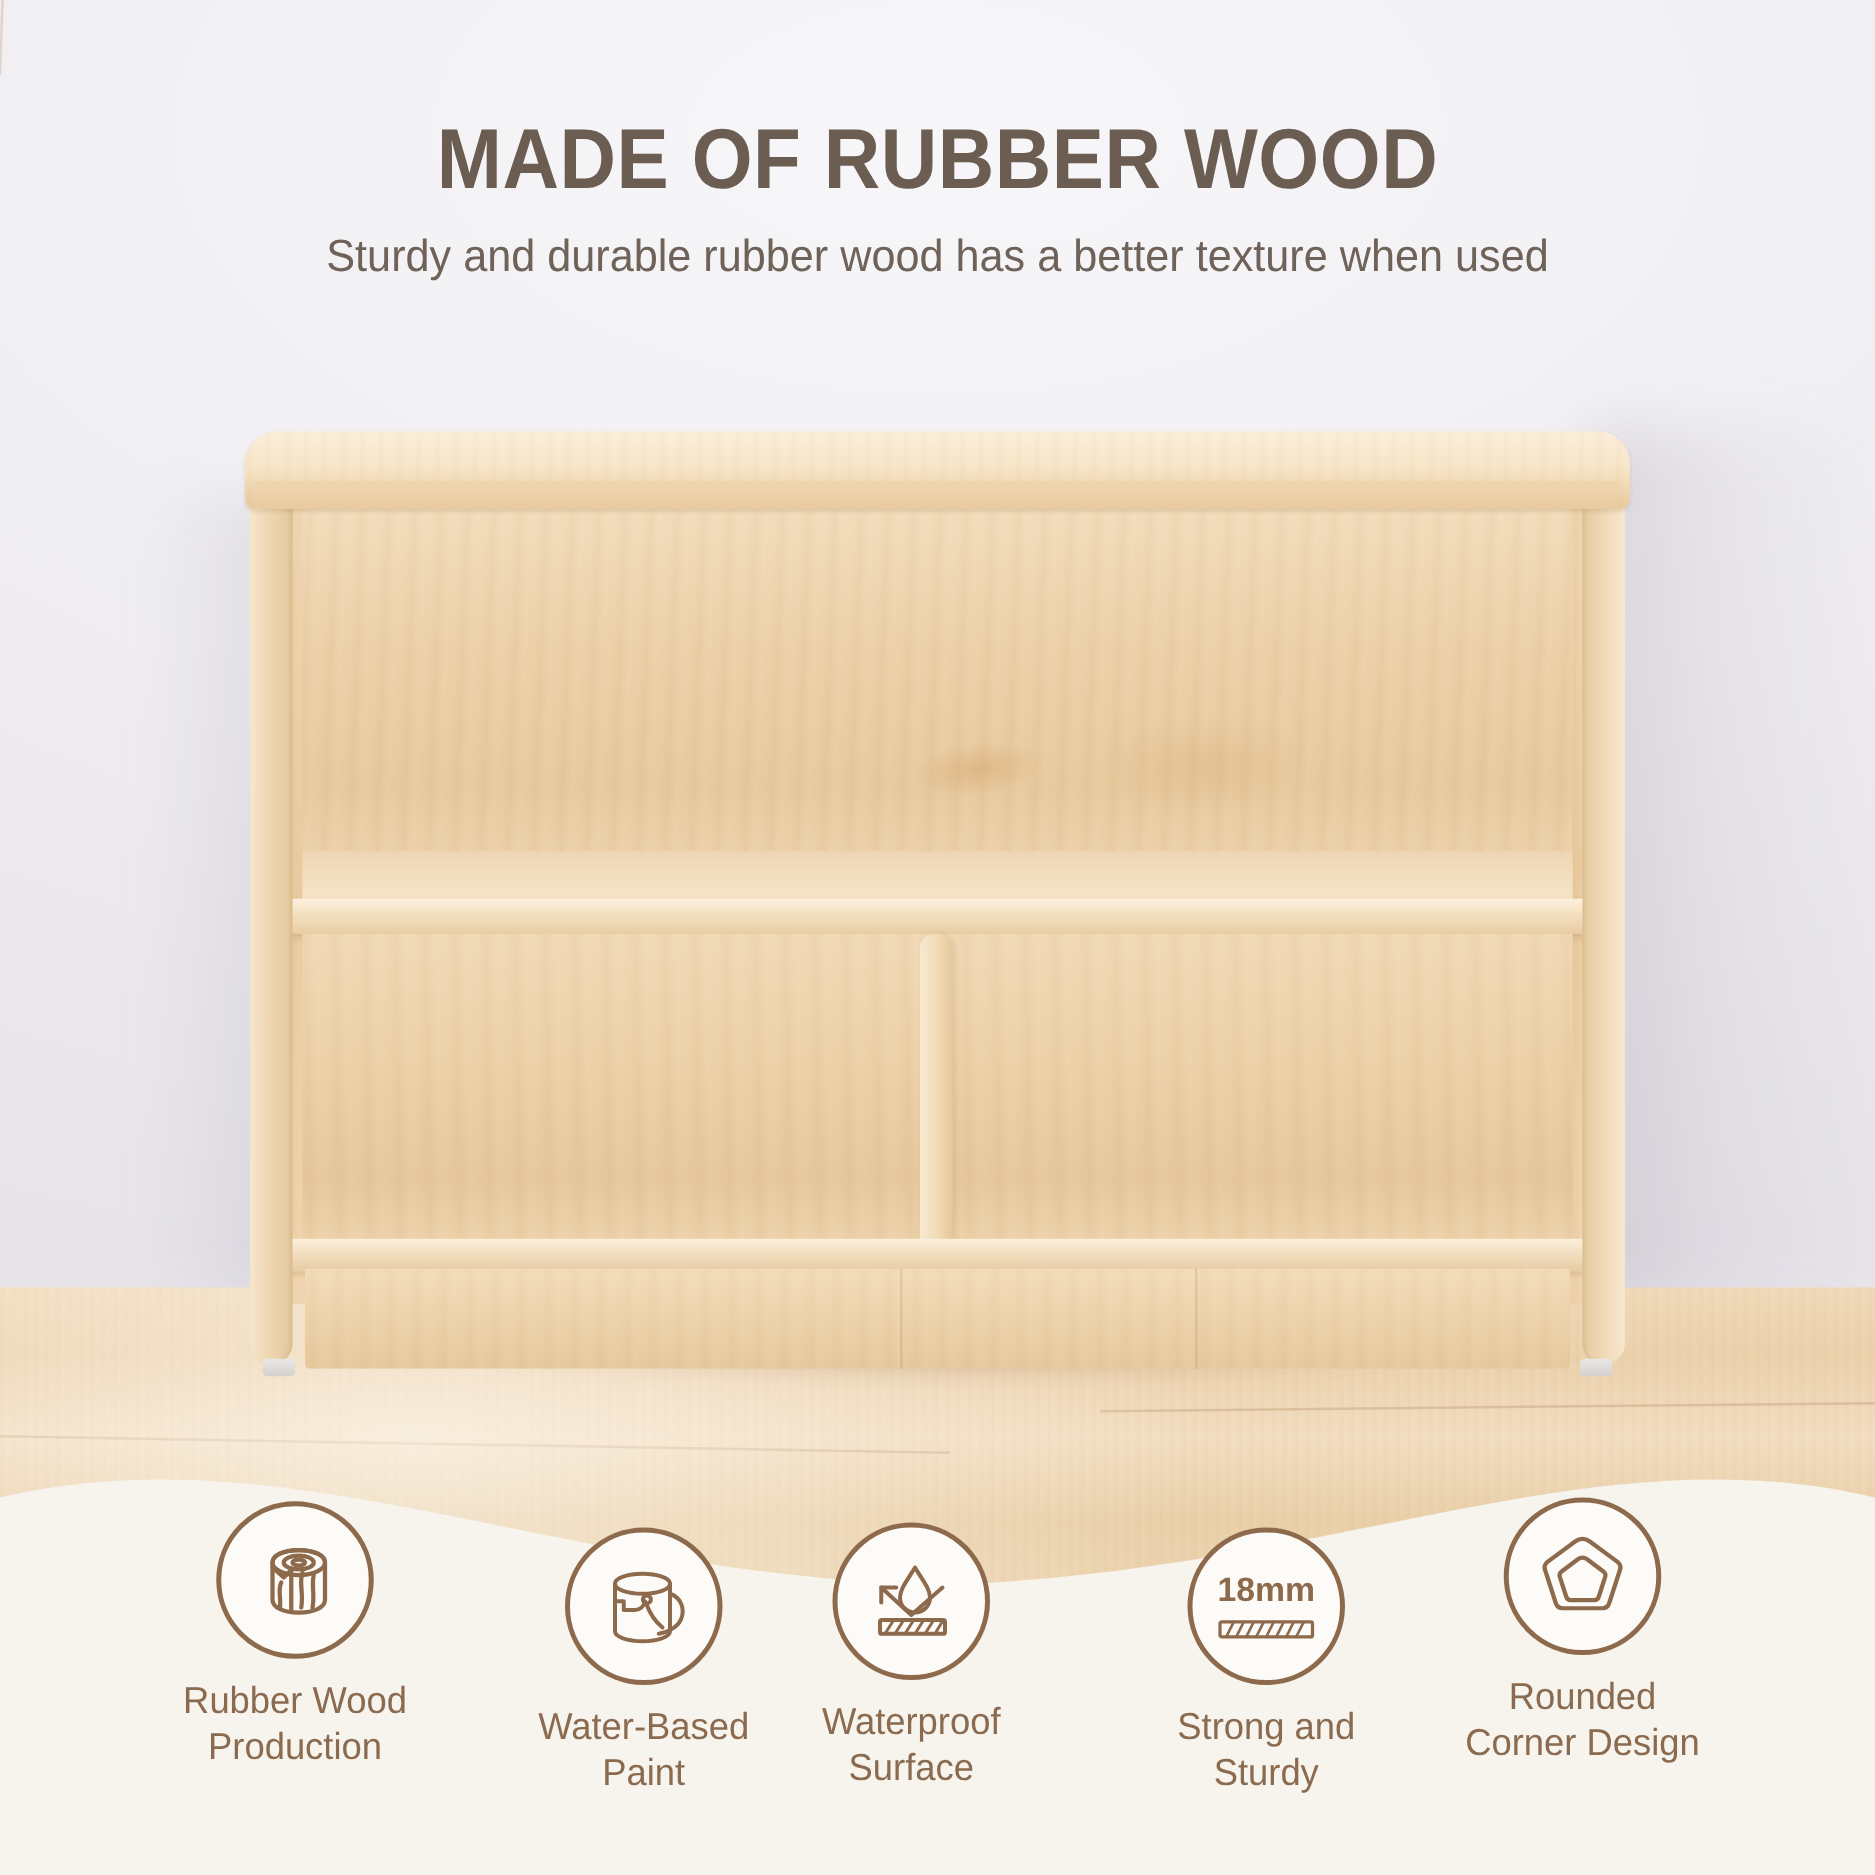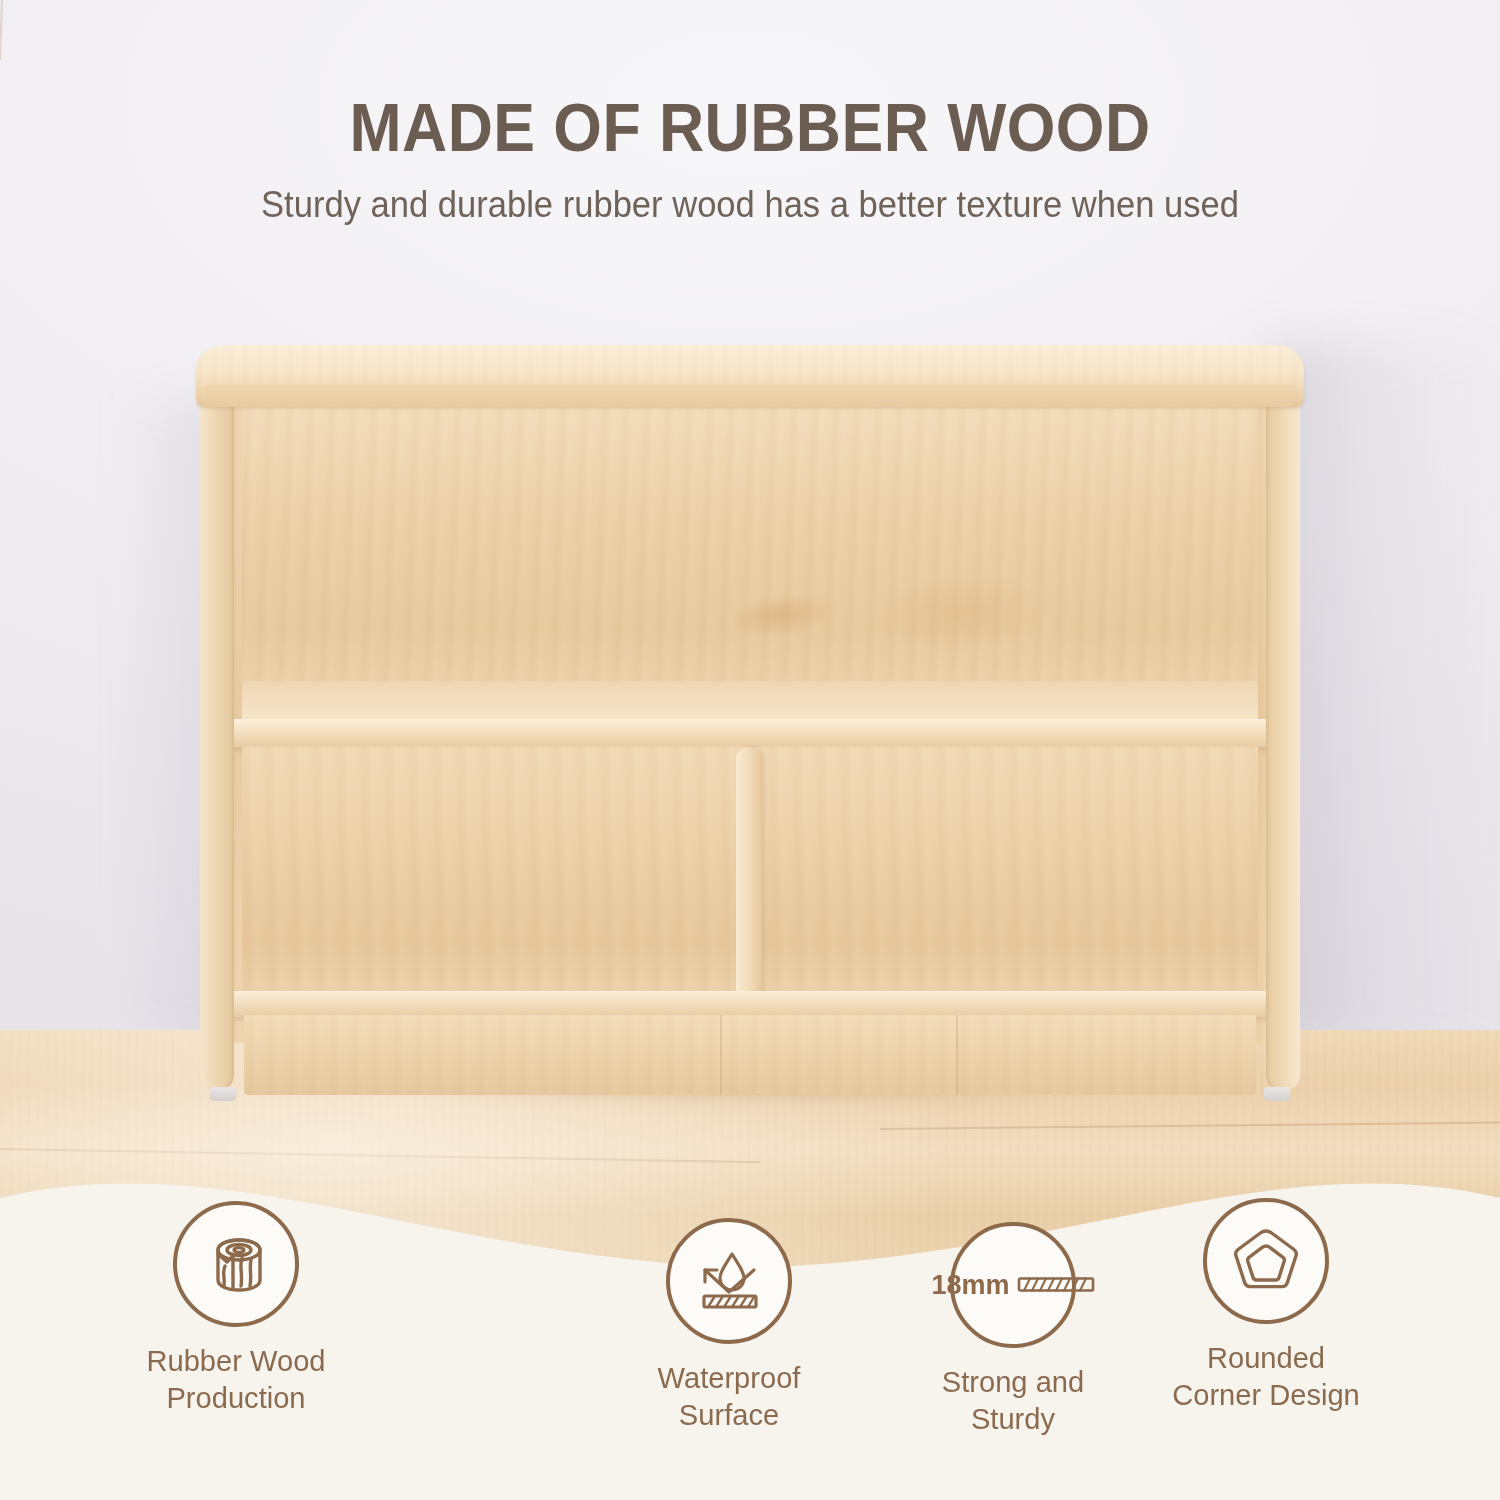--- a/index.html
+++ b/index.html
@@ -289,39 +289,54 @@
           <path d="M29 42 C26 48 29 54 28 62"></path>
           <path d="M46 34 C43 42 47 50 45 62"></path>
           <path d="M55 36 C53 44 56 52 54 62"></path>
         </svg>
       </div>
       <div class="flabel">
         <span>Rubber Wood</span><br><span>Production</span>
       </div>
     </div>
 
+    <div class="feat" style="left:390px;top:1222px;">
+      <div class="circ">
+        <svg width="80" height="80" viewBox="0 0 80 80" fill="none" stroke="#8D6A4C" stroke-width="3.2" stroke-linecap="round" stroke-linejoin="round">
+          <ellipse cx="39" cy="22" rx="22" ry="8"></ellipse>
+          <path d="M17 22 L17 60 C17 64.4 26.8 68 39 68 C51.2 68 61 64.4 61 60 L61 22"></path>
+          <path d="M61 30 C70 33 73 42 70 50 C67.5 56.6 59 61 52 62"></path>
+          <path d="M17 36 L24 36 L24 43 L33 43 C37 43 40 40 41 36"></path>
+          <circle cx="42.5" cy="34.5" r="3.2"></circle>
+          <path d="M42 38 C45 46 50 53 55 57"></path>
+        </svg>
+      </div>
+      <div class="flabel">
+        <span>Water-Based</span><br><span>Paint</span>
+      </div>
+    </div>
 
     <div class="feat" style="left:604px;top:1218px;">
       <div class="circ">
         <svg width="82" height="82" viewBox="0 0 82 82" fill="none" stroke="#8D6A4C" stroke-width="3.2" stroke-linecap="round" stroke-linejoin="round">
           <path d="M44 14 C50 24 56 31 56 38 C56 45 50.5 50 44 50 C37.5 50 32 45 32 38 C32 31 38 24 44 14 Z"></path>
           <path d="M17 30 L41 52 L66 30"></path>
           <path d="M17 30 L17 42 M17 30 L29 30"></path>
           <rect x="16" y="56" width="52" height="11" rx="1.5"></rect>
           <path d="M20 67 L27 56 M28 67 L35 56 M36 67 L43 56 M44 67 L51 56 M52 67 L59 56 M60 67 L66 57" stroke-width="2.4"></path>
         </svg>
       </div>
       <div class="flabel">
         <span>Waterproof</span><br><span>Surface</span>
       </div>
     </div>
 
     <div class="feat" style="left:888px;top:1222px;">
       <div class="circ">
-        <div style="display:flex;flex-direction:row;align-items:center;gap:7px;">
+        <div style="display:flex;flex-direction:column;align-items:center;gap:7px;">
           <div class="mm">18mm</div>
           <svg width="78" height="18" viewBox="0 0 78 18" fill="none" stroke="#8D6A4C" stroke-width="2.6" stroke-linecap="round">
             <rect x="2" y="2.5" width="74" height="12" rx="1.4"></rect>
             <path d="M7 14.5 L13 2.5 M15 14.5 L21 2.5 M23 14.5 L29 2.5 M31 14.5 L37 2.5
                      M39 14.5 L45 2.5 M47 14.5 L53 2.5 M55 14.5 L61 2.5 M63 14.5 L69 2.5" stroke-width="2.1"></path>
           </svg>
         </div>
       </div>
       <div class="flabel">
         <span>Strong and</span><br><span>Sturdy</span>

